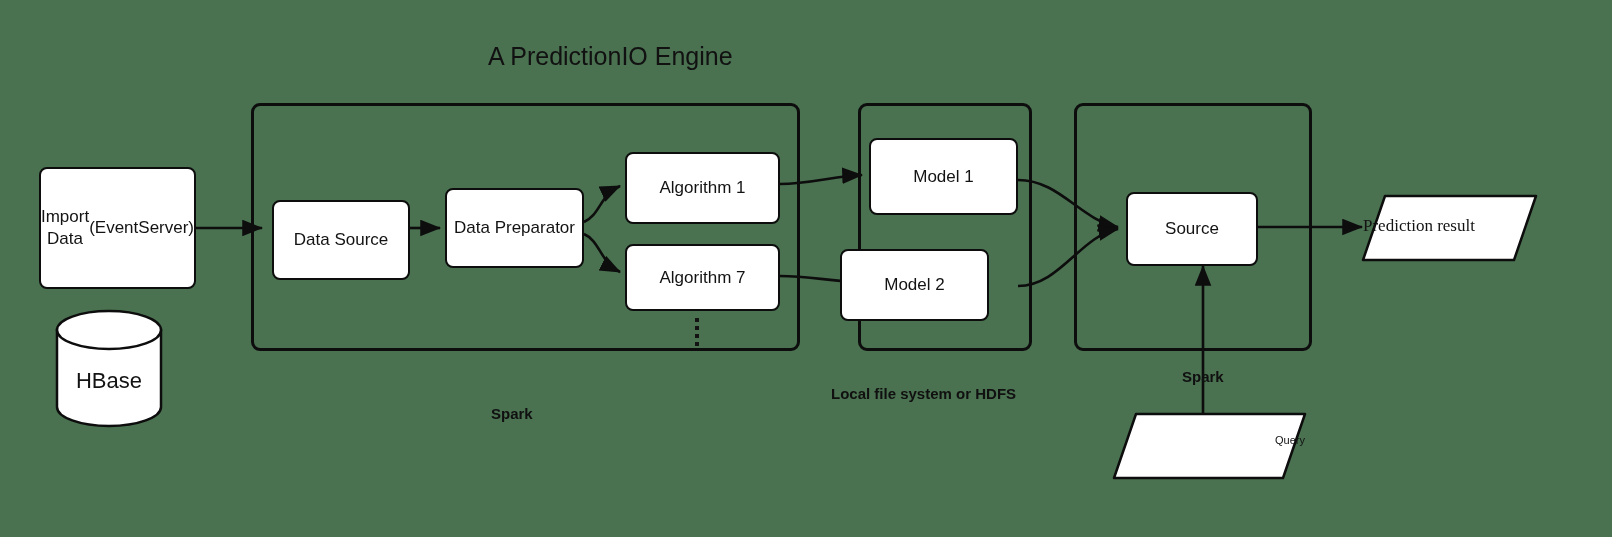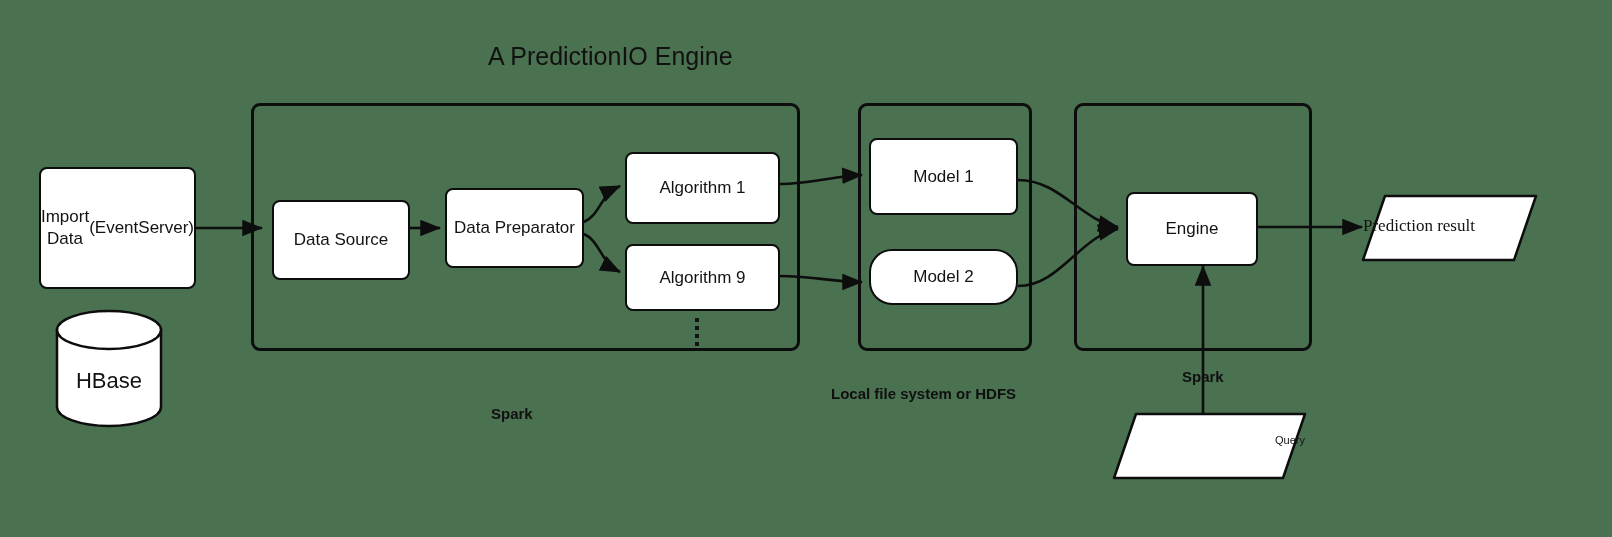--- a/index.html
+++ b/index.html
@@ -124,27 +124,27 @@
   </div>
 
   <div style="position:absolute; left:57px; top:368px; width:104px; text-align:center; color:#131313; font-size:22px;">HBase</div>
 
   <div class="node" style="left:272px; top:200px; width:138px; height:80px;">Data Source</div>
 
   <div class="node" style="left:445px; top:188px; width:139px; height:80px;">Data Preparator</div>
 
   <div class="node" style="left:625px; top:152px; width:155px; height:72px;">Algorithm 1</div>
 
-  <div class="node" style="left:625px; top:244px; width:155px; height:67px;">Algorithm 9</div>
+  <div class="node" style="left:625px; top:244px; width:155px; height:67px;">Algorithm 7</div>
 
   <div class="node" style="left:869px; top:138px; width:149px; height:77px;">Model 1</div>
 
-  <div class="node" style="left:869px; top:249px; width:149px; height:56px;border-radius:23px;">Model 2</div>
+  <div class="node" style="left:840px; top:249px; width:149px; height:72px;">Model 2</div>
 
-  <div class="node" style="left:1126px; top:192px; width:132px; height:74px;">Engine</div>
+  <div class="node" style="left:1126px; top:192px; width:132px; height:74px;">Source</div>
 
   <div style="position:absolute; left:1114px; top:434px; width:191px; text-align:right; color:#131313; font-size:11px;">Query</div>
 
   <div style="position:absolute; left:1363px; top:216px; width:173px; text-align:left; color:#131313; font-size:17px;font-family:Liberation Serif, serif;">Prediction result</div>
 
   <div class="caption" style="left:491px; top:405px;">Spark</div>
   <div class="caption" style="left:831px; top:385px;">Local file system or HDFS</div>
   <div class="caption" style="left:1182px; top:368px;">Spark</div>
 
 </div>

